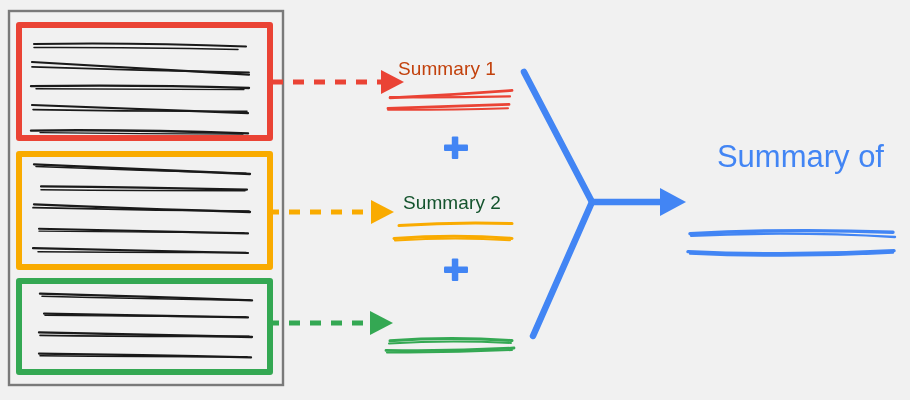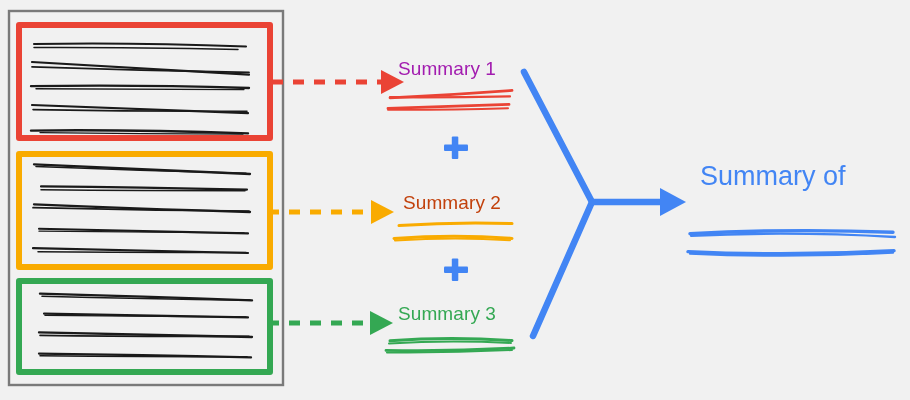--- a/index.html
+++ b/index.html
@@ -33,33 +33,32 @@
     position: absolute;
     font-family: "Liberation Sans", sans-serif;
     white-space: nowrap;
     user-select: none;
   }
   .summary-label {
     font-size: 19px;
     font-weight: 400;
     letter-spacing: 0.1px;
   }
-  #summary-1-label { left: 398px; top: 58px; color: #a21caf; }
-  #summary-2-label { left: 403px; top: 192px; color: #c2410c; }
+  #summary-1-label { left: 398px; top: 58px; color: #c2410c; }
+  #summary-2-label { left: 403px; top: 192px; color: #14532d; }
   #summary-3-label { left: 398px; top: 303px; color: #34a853; }
   #final-label {
     left: 700px;
     top: 138px;
     color: #4285f4;
-    font-size: 27px;
+    font-size: 31px;
     line-height: 37px;
-    text-align: left;
+    text-align: right;
     width: 184px;
     white-space: normal;
-    margin-top: 20px;
   }
   #final-label .line2 { display: block; }
 </style>
 </head>
 <body>
 
 <div id="diagram-root">
 
   <svg id="diagram-svg" viewBox="0 0 910 400" xmlns="http://www.w3.org/2000/svg">
 
@@ -167,19 +166,18 @@
       <path d="M691 235.8 Q790 231 895 237" stroke-width="2.4"></path>
       <path d="M688 251.6 Q790 256.4 894 250.6" stroke-width="3.4"></path>
       <path d="M690 253.6 Q790 258.4 893 252.6" stroke-width="2.2"></path>
     </g>
   </svg>
 
   <div class="label-text summary-label" id="summary-1-label">Summary 1</div>
 
   <div class="label-text summary-label" id="summary-2-label">Summary 2</div>
 
-  <div class="label-text summary-label" id="summary-3-label">Summary 3</div>
 
   <div class="label-text" id="final-label">
     <span>Summary of</span>
   </div>
 
 </div>
 
 </body></html>

